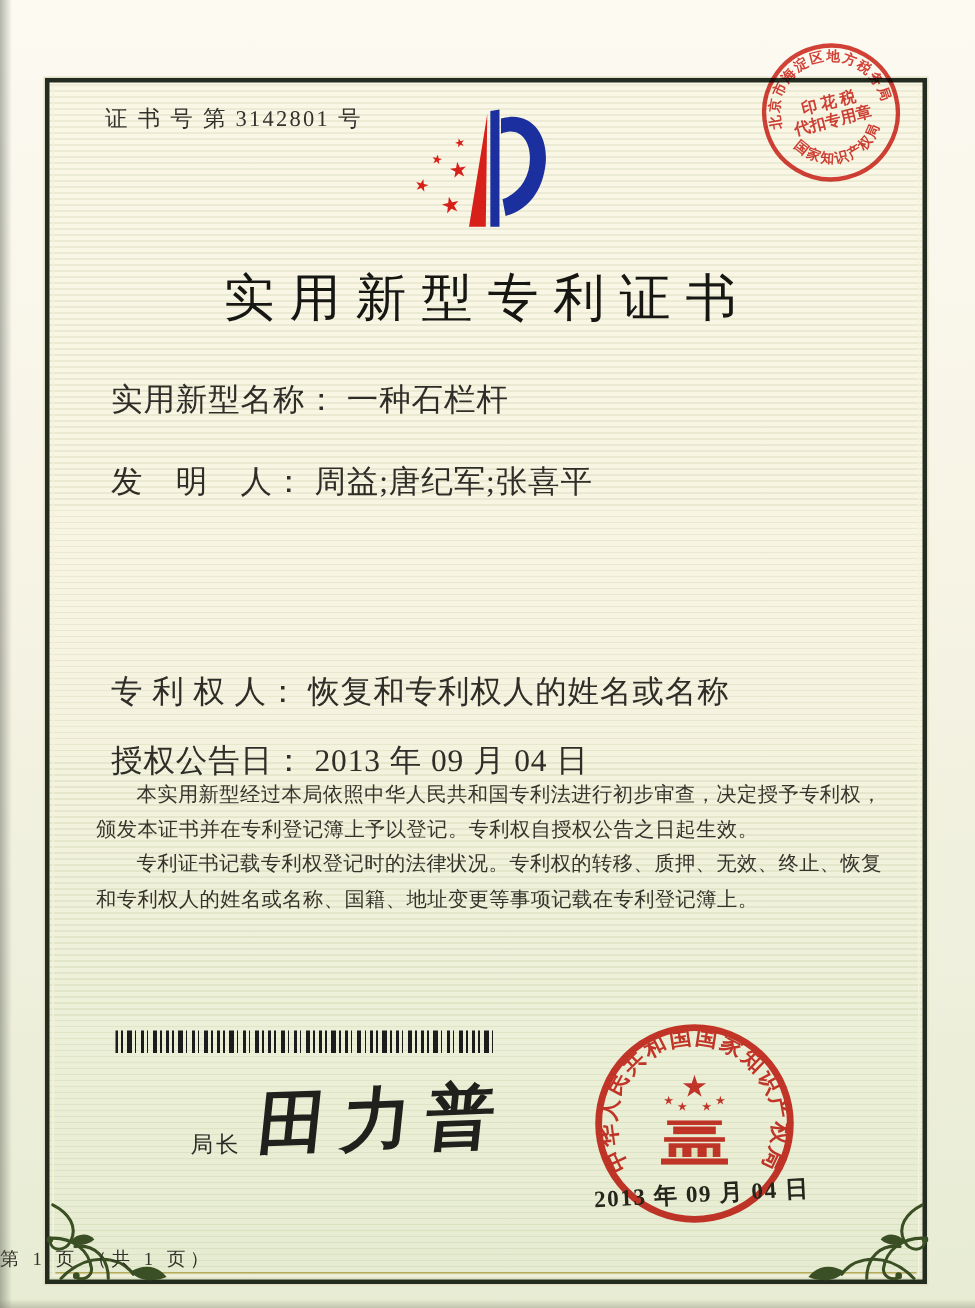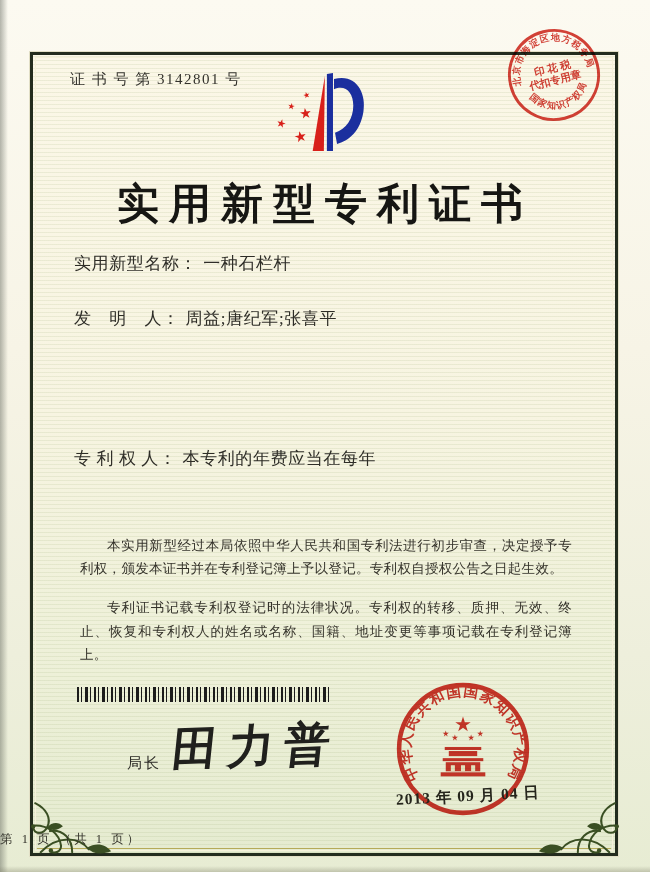--- a/index.html
+++ b/index.html
@@ -19,28 +19,28 @@
       repeating-linear-gradient(0deg,rgba(145,165,105,.14) 0 1px,rgba(0,0,0,0) 1px 4px),
       linear-gradient(180deg,#fbf7e7 0%,#f7f4e1 45%,#edf0d8 78%,#e5ebd0 100%);
   }
   .frame::before{content:"";position:absolute;inset:2px;border:1px solid #f5f1da;}
   .frame::after{content:"";position:absolute;left:4px;right:4px;bottom:4px;height:0;border-top:1px solid #b5aa58;}
   .flourish{position:absolute;width:112px;height:88px;z-index:2;}
   .flourish.fl-left{left:31px;top:768px;}
   .flourish.fl-right{left:507px;top:768px;transform:scaleX(-1);}
   .cert-number{position:absolute;left:70px;top:70px;font-size:15px;letter-spacing:1.5px;color:#33322c;z-index:2;}
   .logo{position:absolute;left:268px;top:52px;width:132px;height:118px;z-index:2;}
-  .title{position:absolute;left:0;right:0;top:176px;text-align:center;font-size:42px;
-    font-weight:700;letter-spacing:10px;color:#161613;z-index:2;}
-  .field-row{position:absolute;left:74px;right:70px;font-size:17px;color:#2e2d27;
+  .title{position:absolute;left:0;right:0;top:176px;text-align:center;font-size:34px;
+    font-weight:400;letter-spacing:10px;color:#161613;z-index:2;}
+  .field-row{position:absolute;left:74px;right:70px;font-size:21px;color:#2e2d27;
     letter-spacing:.6px;z-index:2;white-space:nowrap;}
   .field-row .val{margin-left:6px;}
   .body-text{position:absolute;left:64px;top:518px;width:524px;z-index:2;color:#35332b;
     font-size:13.5px;line-height:1.72;letter-spacing:.3px;text-align:justify;}
-  .body-text p{margin:16px;text-indent:2em;}
+  .body-text p{margin:0;text-indent:2em;}
   .barcode{position:absolute;left:77px;top:687px;width:253px;height:15px;z-index:2;
     background:repeating-linear-gradient(90deg,
       #1c1c1c 0 2px,transparent 2px 4px,
       #1c1c1c 4px 5px,transparent 5px 8px,
       #1c1c1c 8px 11px,transparent 11px 13px,
       #1c1c1c 13px 14px,transparent 14px 17px);}
   .director-label{position:absolute;left:127px;top:754px;font-size:15px;color:#2c2b26;
     letter-spacing:2px;z-index:3;}
   .signature{position:absolute;left:172px;top:716px;font-size:46px;color:#20201d;z-index:3;
     font-family:"DejaVu Sans","Liberation Sans",sans-serif;font-weight:bold;letter-spacing:10px;
@@ -114,21 +114,24 @@
 
   <div class="title">实用新型专利证书</div>
 
   <div class="field-row" style="top:252px">
     <span>实用新型名称：</span><span class="val">一种石栏杆</span>
   </div>
   <div class="field-row" style="top:307px">
     <span>发　明　人：</span><span class="val">周益;唐纪军;张喜平</span>
   </div>
   <div class="field-row" style="top:447px">
-    <span>专 利 权 人：</span><span class="val">本专利的年费应当在每年</span>
+    <span>专 利 权 人：</span><span class="val">恢复和专利权人的姓名或名称</span>
+  </div>
+  <div class="field-row" style="top:493px">
+    <span>授权公告日：</span><span class="val">2013 年 09 月 04 日</span>
   </div>
 
   <div class="body-text">
     <p>本实用新型经过本局依照中华人民共和国专利法进行初步审查，决定授予专利权，颁发本证书并在专利登记簿上予以登记。专利权自授权公告之日起生效。</p>
     <p>专利证书记载专利权登记时的法律状况。专利权的转移、质押、无效、终止、恢复和专利权人的姓名或名称、国籍、地址变更等事项记载在专利登记簿上。</p>
   </div>
 
   <div class="barcode"></div>
 
   <div class="director-label">局长</div>

